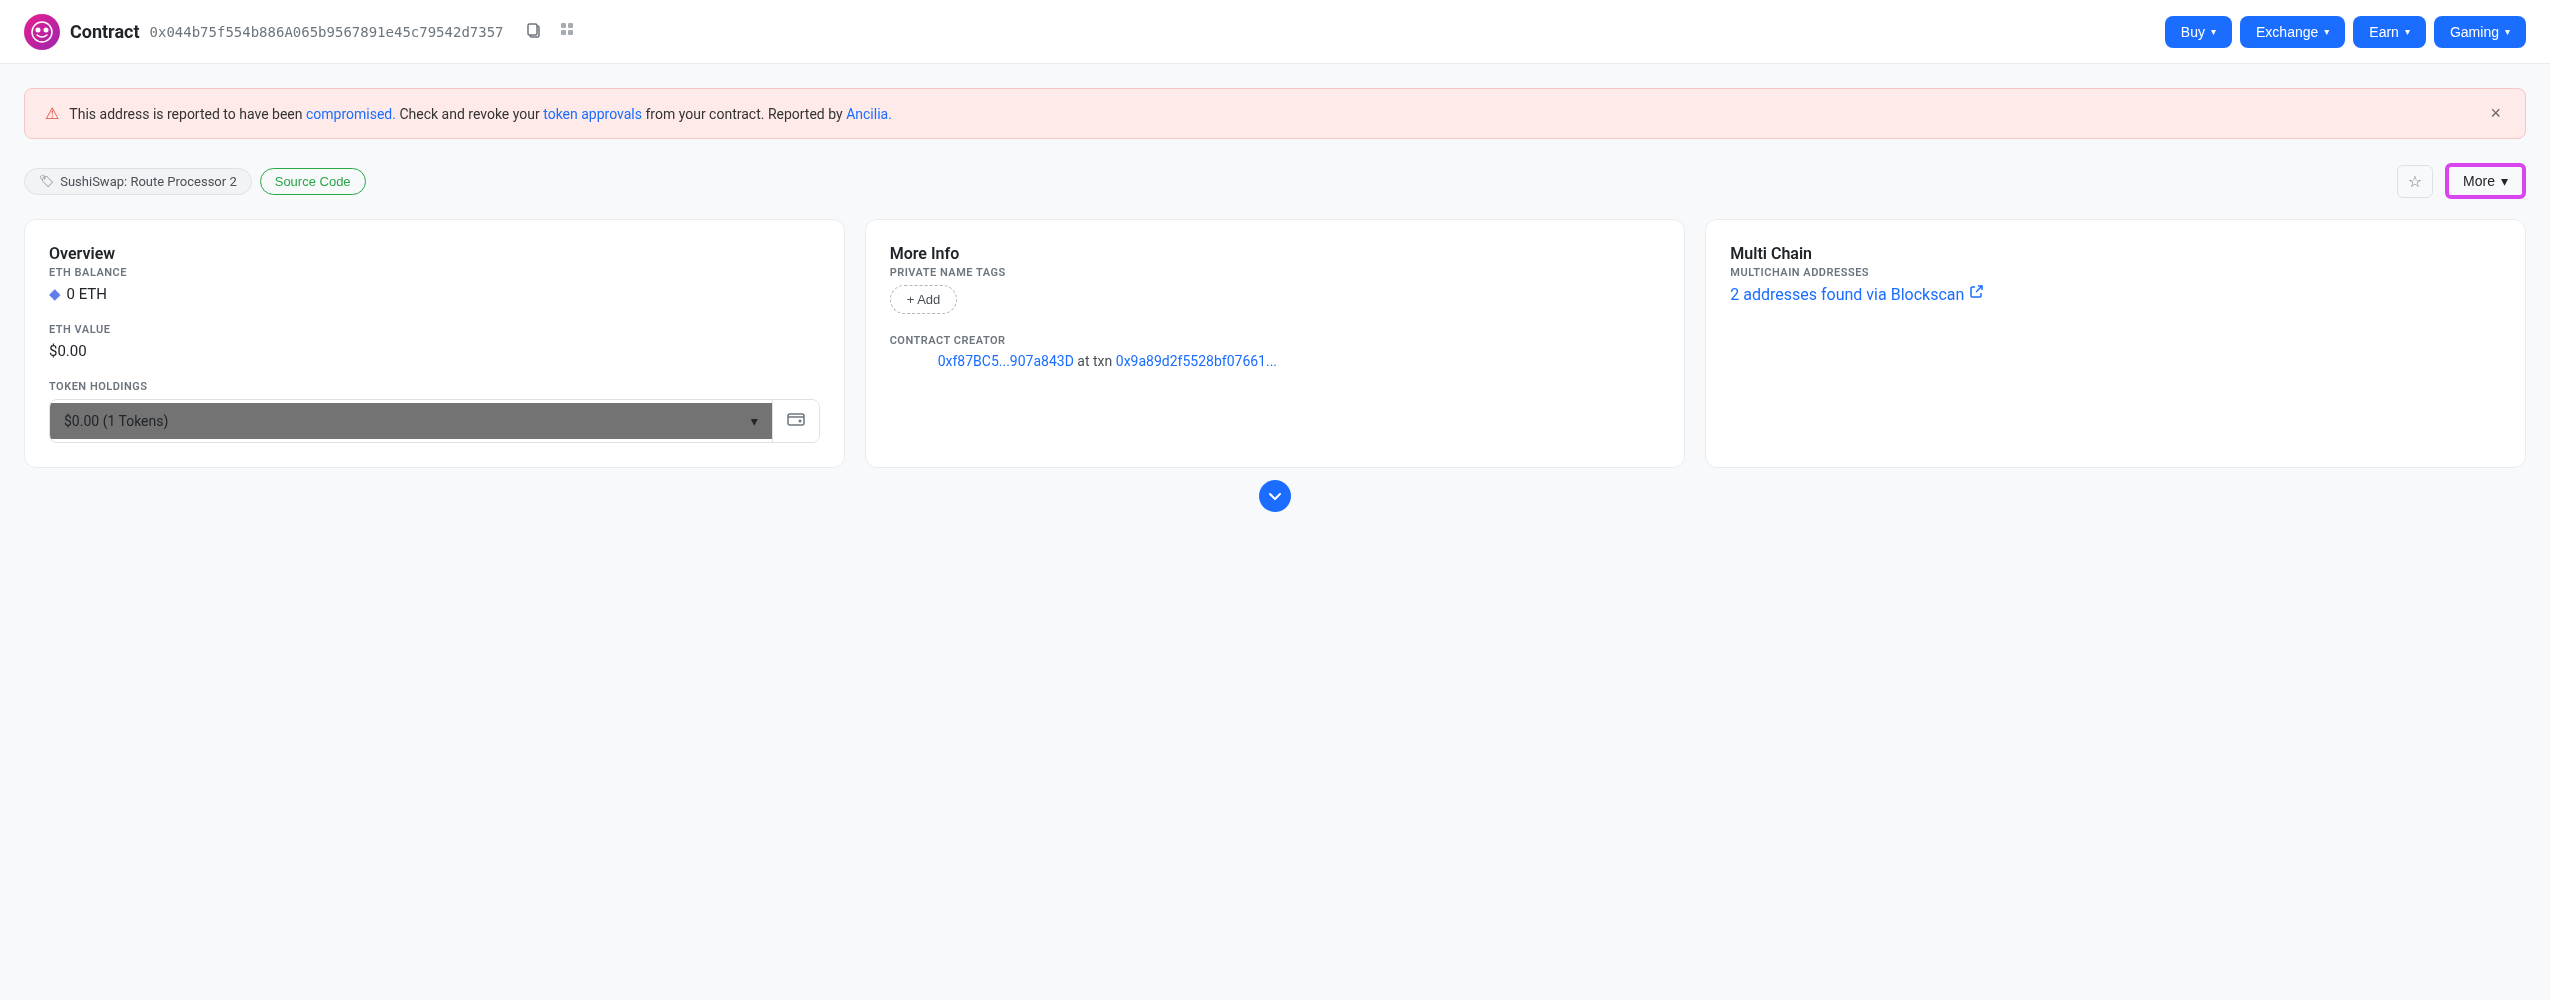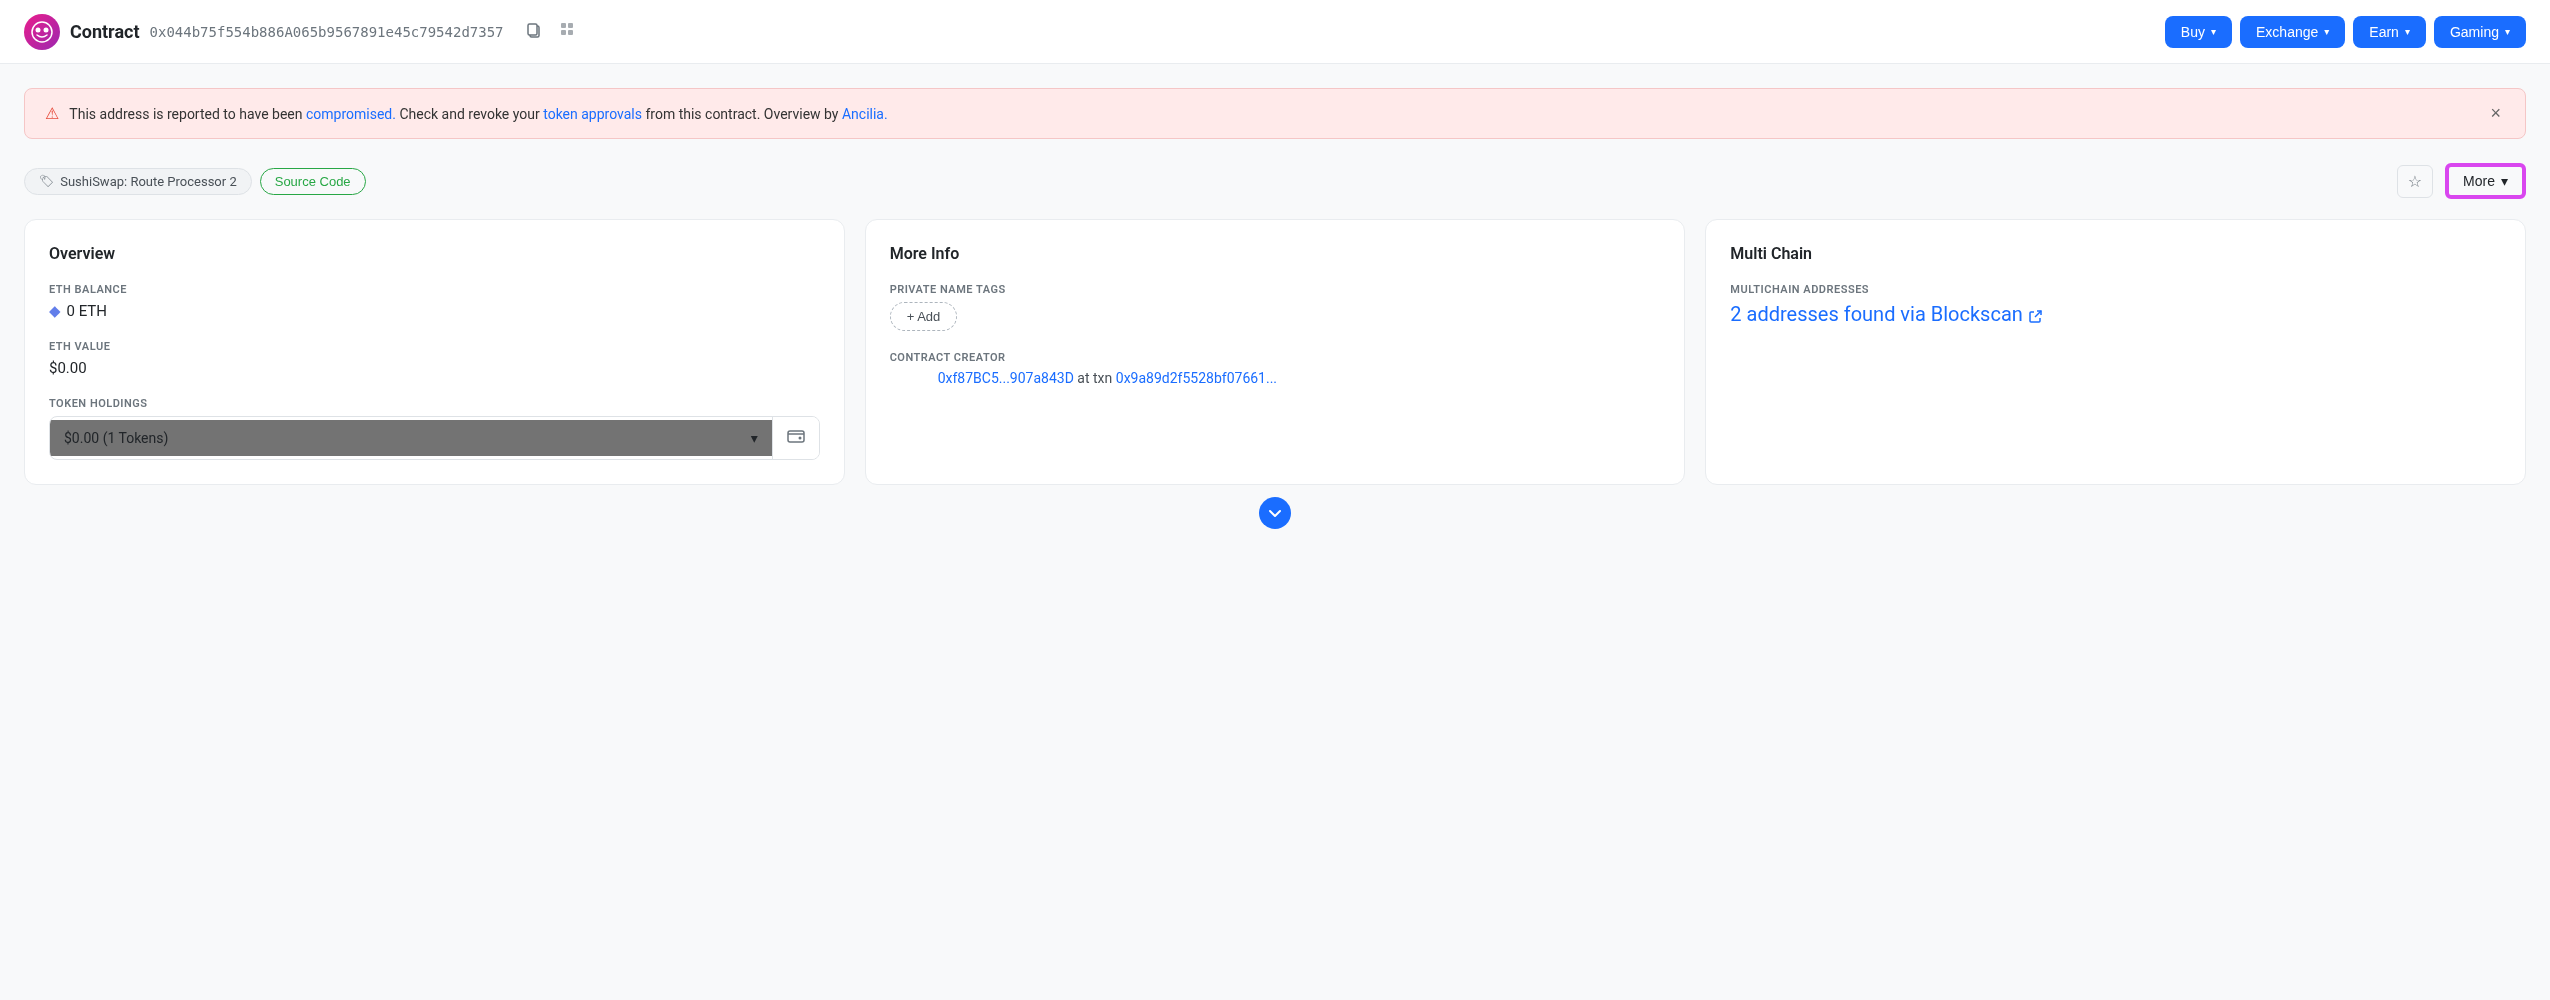--- a/index.html
+++ b/index.html
@@ -199,21 +199,21 @@
     .card {
       background: #fff;
       border: 1px solid #e9ecef;
       border-radius: 12px;
       padding: 24px;
     }
     .card-title {
       font-size: 16px;
       font-weight: 600;
       color: #212529;
-      margin-bottom: 20px;
+      margin-bottom: 3px;
     }
     .field-label {
       font-size: 11px;
       font-weight: 600;
       color: #6c757d;
       text-transform: uppercase;
       letter-spacing: 0.5px;
       margin-bottom: 6px;
     }
     .field-value {
@@ -276,23 +276,23 @@
     .creator-row {
       font-size: 14px;
       color: #495057;
       padding-left: 48px;
     }
 
     
     .multichain-link {
       color: #1a6dff;
       text-decoration: none;
-      font-size: 20px;
-      display: flex;
-      align-items: flex-end;
+      font-size: 16px;
+      display: flex;
+      align-items: flex-start;
       gap: 6px;
     }
 
     
     .bottom-center {
       display: flex;
       justify-content: center;
       padding-top: 12px;
     }
     .scroll-icon {
@@ -363,21 +363,21 @@
 <main class="main">
 
   <div class="alert-banner">
     <div class="alert-content">
       <span class="alert-icon">⚠</span>
       <span>
         <span>This address is reported to have been</span>
         <a href="#" class="alert-link">compromised.</a>
         <span>Check and revoke your</span>
         <a href="#" class="alert-link">token approvals</a>
-        <span>from this contract. Overview by</span>
+        <span>from your contract. Reported by</span>
         <a href="#" class="alert-link">Ancilia.</a>
       </span>
     </div>
     <button class="alert-close">×</button>
   </div>
 
   <div class="tabs-row">
     <div class="tabs-left">
       <div class="tab-badge">
         <span class="tag-icon">🏷</span>

